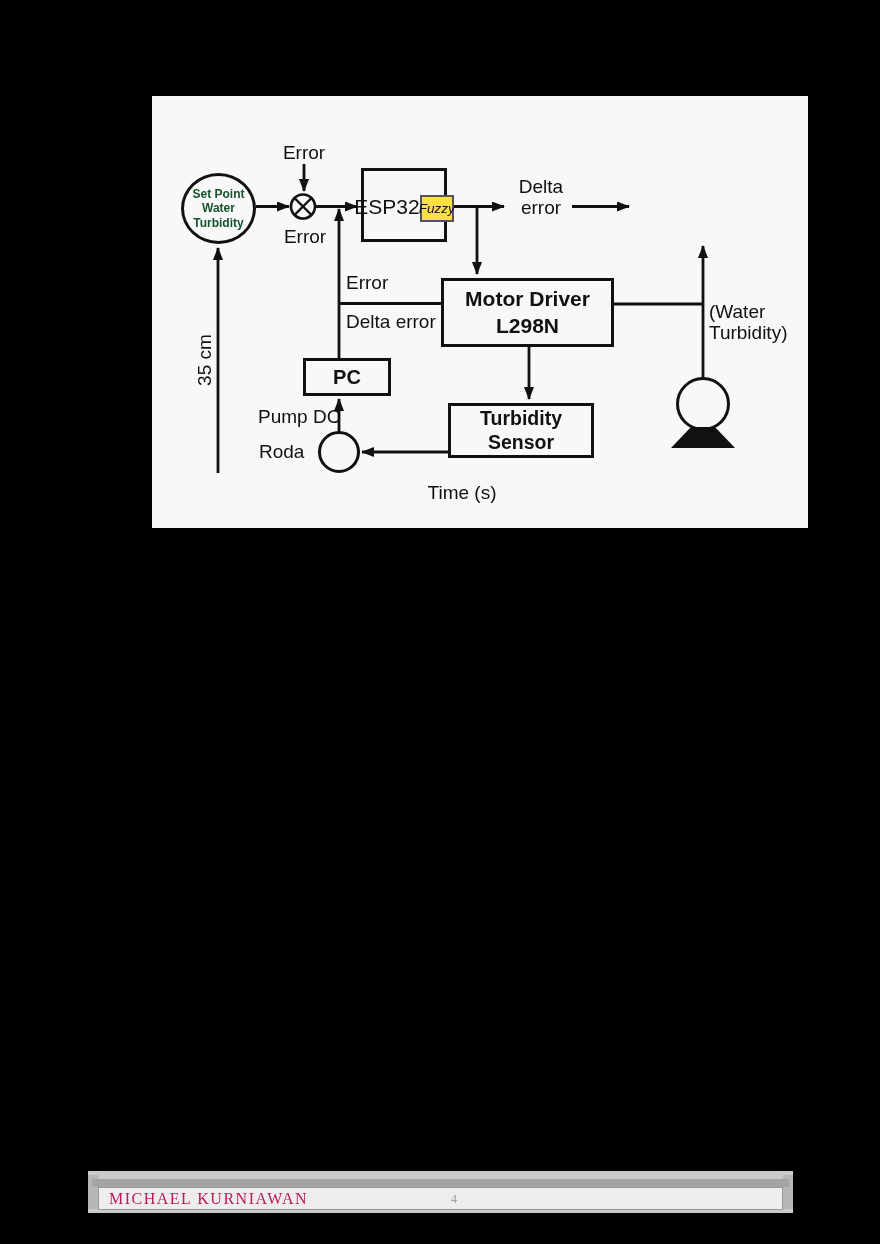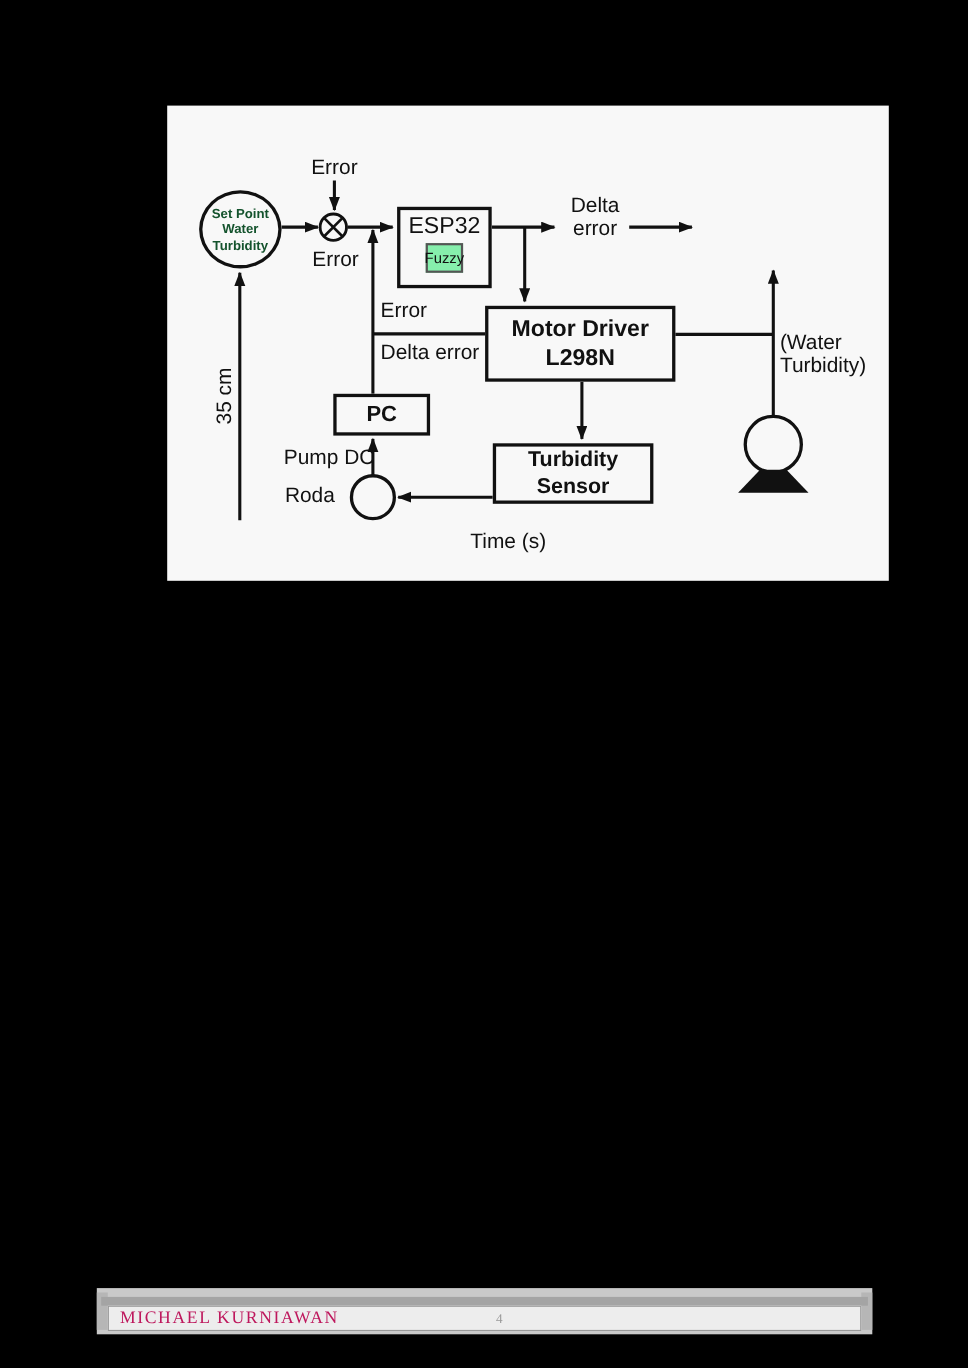--- a/index.html
+++ b/index.html
@@ -15,27 +15,27 @@
     position:absolute;left:152px;top:96px;width:656px;height:432px;
     background:#f8f8f8;
   }
   .wires{position:absolute;left:0;top:0;}
   .bx{
     position:absolute;box-sizing:border-box;
     border:3px solid #111;background:#f8f8f8;color:#111;
     display:flex;align-items:center;justify-content:center;
     text-align:center;font-weight:700;white-space:pre-line;
   }
-  .bx-esp32{left:209px;top:92px;width:86px;height:74px;
-    flex-direction:column;justify-content:flex-start;padding-top:3px;
+  .bx-esp32{left:209px;top:72px;width:86px;height:74px;
+    flex-direction:row;justify-content:center;padding-top:3px;
     font-weight:400;font-size:21px;}
   .bx-fuzzy{position:relative;margin-top:3px;width:34px;height:27px;
-    box-sizing:border-box;background:#86efac;border:2px solid #555;
+    box-sizing:border-box;background:#fde047;border:2px solid #555;
     display:flex;align-items:center;justify-content:center;
-    font-size:13.5px;font-weight:400;color:#111;}
+    font-size:13.5px;font-weight:400;color:#111;font-style:italic;}
   .bx-pump{left:480px;top:87px;width:139px;height:59px;font-size:19.5px;line-height:1.2;}
   .bx-driver{left:289px;top:182px;width:173px;height:69px;font-size:21px;line-height:1.25;}
   .bx-pc{left:151px;top:262px;width:88px;height:38px;font-size:20px;}
   .bx-turb{left:296px;top:307px;width:146px;height:55px;font-size:19.5px;line-height:1.2;}
   .ellipse{
     position:absolute;left:29px;top:77px;width:75px;height:71px;
     box-sizing:border-box;border:3px solid #111;border-radius:50%;
     background:#f8f8f8;display:flex;align-items:center;justify-content:center;
     text-align:center;font-size:12px;font-weight:700;line-height:1.18;
     color:#14532d;white-space:pre-line;

